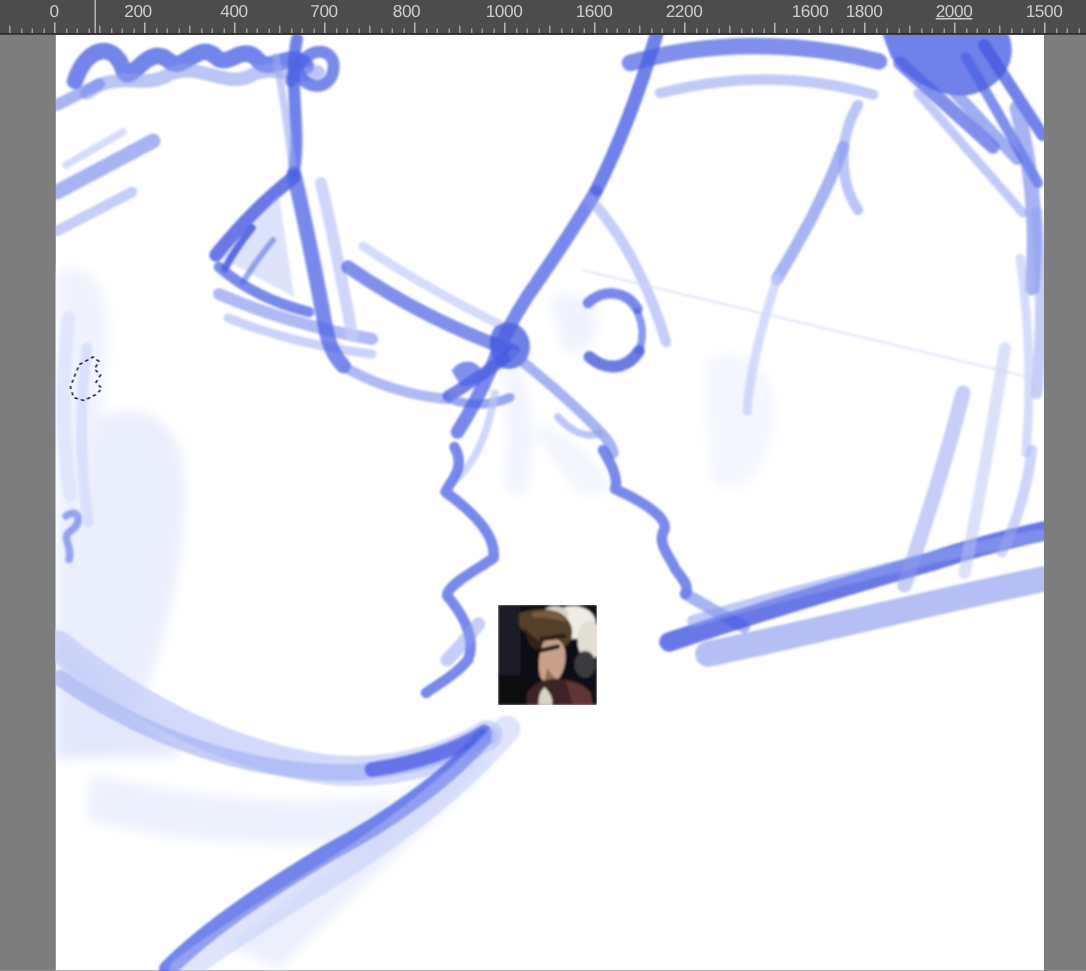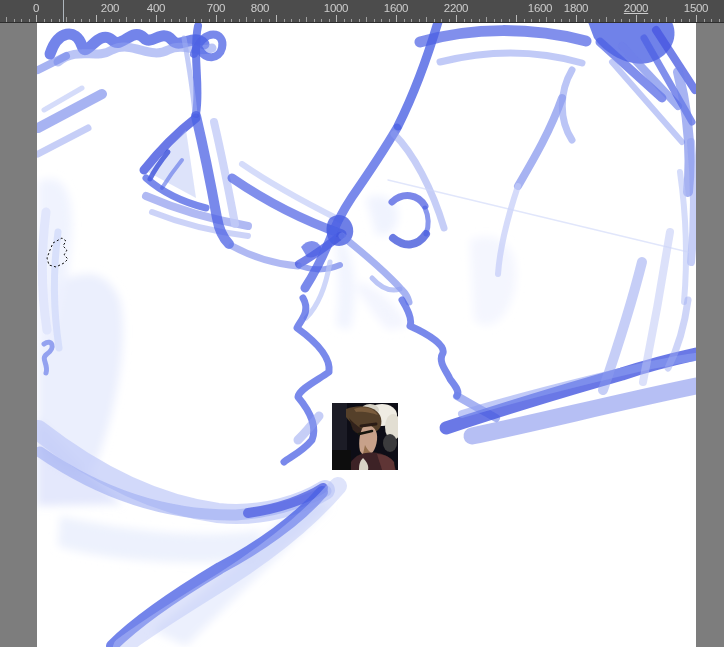--- a/index.html
+++ b/index.html
@@ -242,24 +242,24 @@
       <div class="tick" style="left: 658.5px;"></div>
       <div class="tick mid" style="left: 666px;"></div>
       <div class="tick" style="left: 673.5px;"></div>
       <div class="tick" style="left: 681px;"></div>
       <div class="tick" style="left: 688.5px;"></div>
       <div class="tick major" style="left: 696px;"></div>
       <div class="tick" style="left: 703.5px;"></div>
       <div class="tick" style="left: 711px;"></div>
       <div class="tick" style="left: 718.5px;"></div>
       <span class="ruler-label" style="left: 36px;">0</span>
-      <span class="ruler-label" style="left: 110px;">200</span>
+      <span class="ruler-label" style="left: 92px;">200</span>
       <span class="ruler-label" style="left: 156px; text-align: center;">400</span>
       <span class="ruler-label" style="left: 216px;">700</span>
-      <span class="ruler-label" style="left: 260px;">800</span>
+      <span class="ruler-label" style="left: 271px;">800</span>
       <span class="ruler-label" style="left: 336px;">1000</span>
       <span class="ruler-label" style="left: 396px;">1600</span>
       <span class="ruler-label" style="left: 456px;">2200</span>
       <span class="ruler-label" style="left: 540px;">1600</span>
       <span class="ruler-label" style="left: 576px;">1800</span>
       <span class="ruler-label" style="left: 636px; text-decoration: underline;">2000</span>
       <span class="ruler-label" style="left: 696px;">1500</span>
       <div class="ruler-cursor" style="left: 63px;"></div>
     </div>
 

